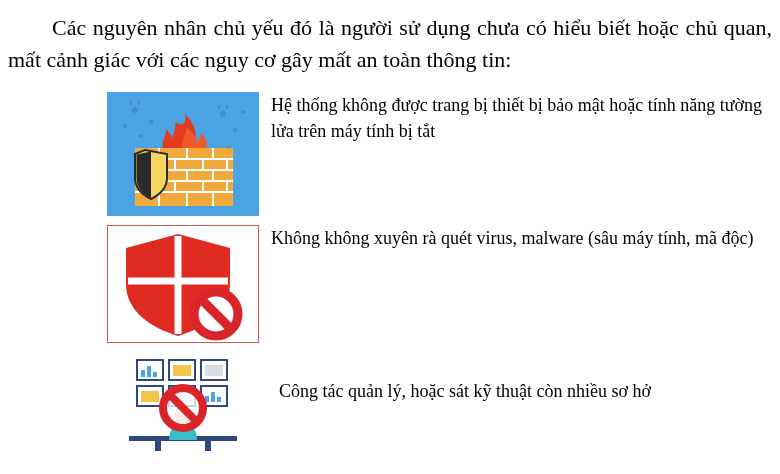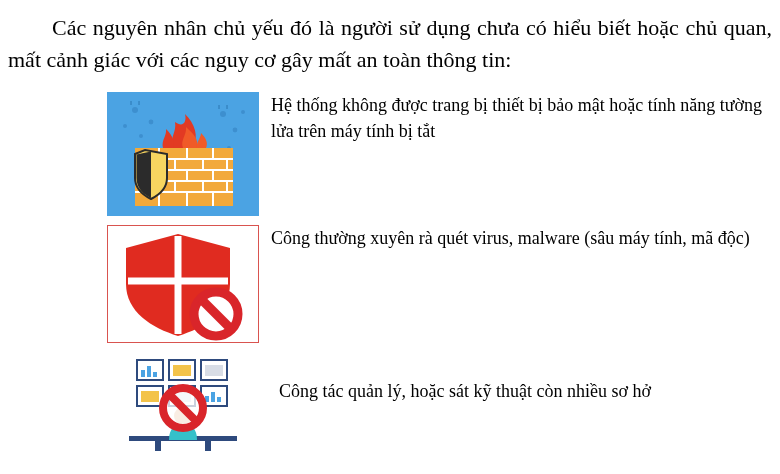--- a/index.html
+++ b/index.html
@@ -168,21 +168,21 @@
           </g>
         </g>
 
         <g>
           <circle cx="108" cy="88" r="24" fill="#ffffff"></circle>
           <circle cx="108" cy="88" r="22" fill="none" stroke="#d9252a" stroke-width="9"></circle>
           <line x1="93" y1="73" x2="123" y2="103" stroke="#d9252a" stroke-width="9"></line>
         </g>
       </svg>
     </div>
-    <div class="row-text">Công thường xuyên rà quét virus, malware (sâu máy tính, mã độc)</div>
+    <div class="row-text">Không không xuyên rà quét virus, malware (sâu máy tính, mã độc)</div>
   </div>
 
   <div class="row row3">
     <div class="thumb mon">
       <svg width="152" height="100" viewBox="0 0 152 100">
 
         <g>
           <g fill="#ffffff" stroke="#2e4a7d" stroke-width="2">
             <rect x="30" y="8" width="26" height="20"></rect>
             <rect x="62" y="8" width="26" height="20"></rect>

